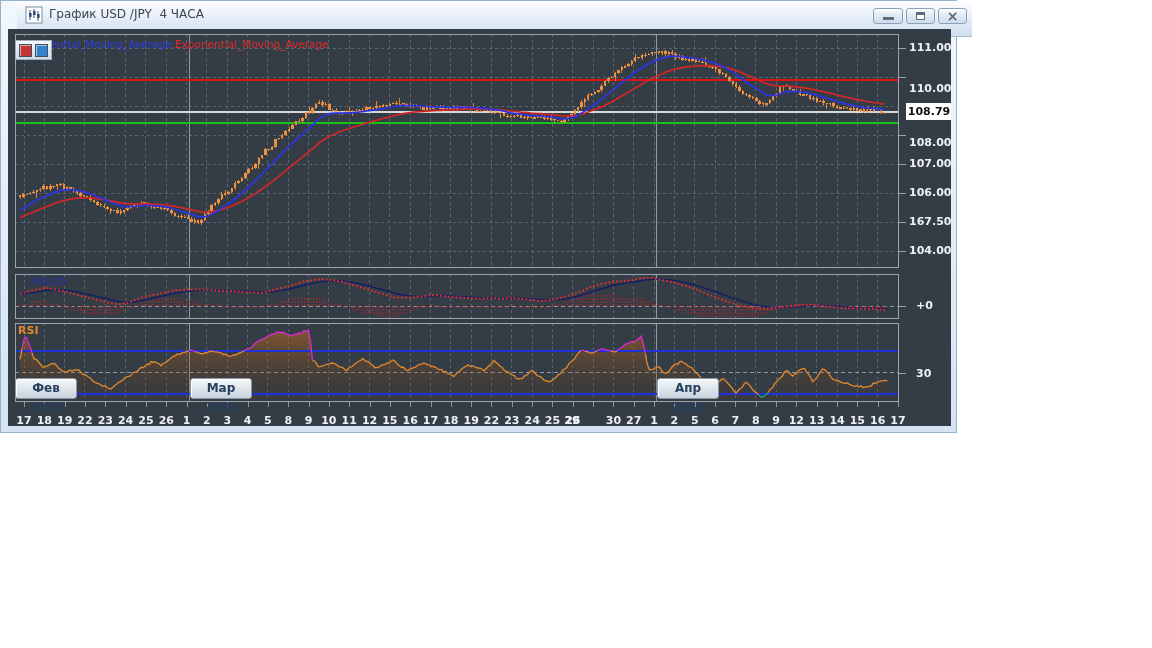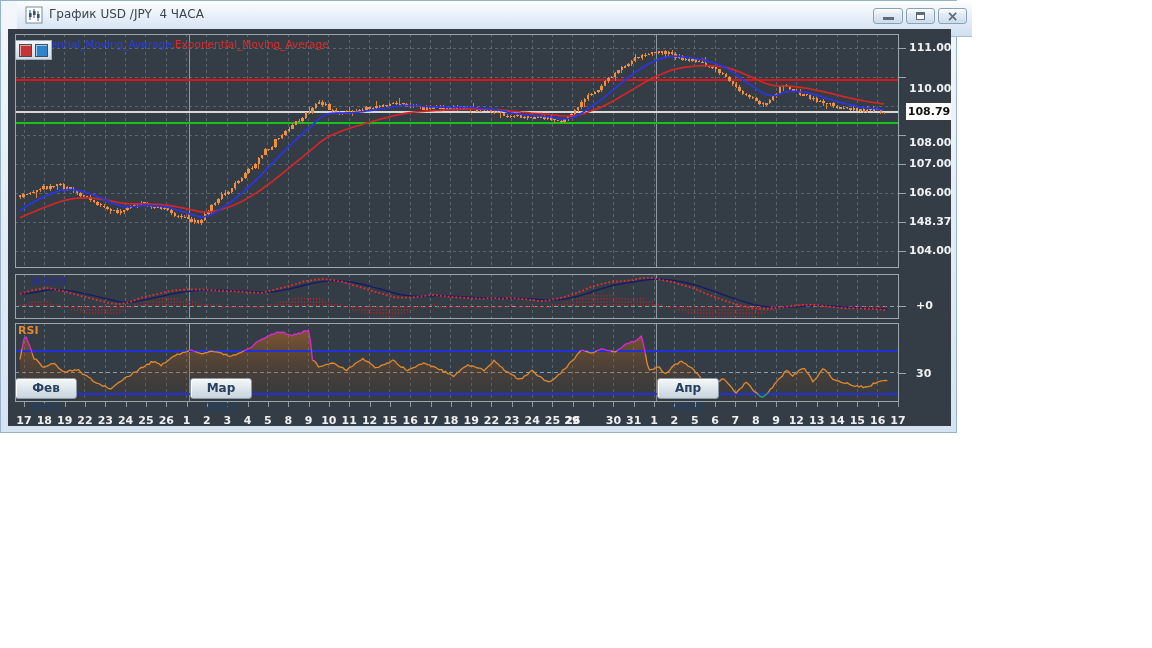--- a/index.html
+++ b/index.html
@@ -581,21 +581,21 @@
           <div class="price-label" style="top: 12px;">111.00</div>
           <div class="tickmark" style="left: 891px; top: 19px;"></div>
           <div class="price-label" style="top: 41px; margin-top: 12px;">110.00</div>
           <div class="tickmark" style="left: 891px; top: 48px;"></div>
           <div class="price-label" style="top: 99px; margin-top: 8px;">108.00</div>
           <div class="tickmark" style="left: 891px; top: 106px;"></div>
           <div class="price-label" style="top: 128px;">107.00</div>
           <div class="tickmark" style="left: 891px; top: 135px;"></div>
           <div class="price-label" style="top: 157px;">106.00</div>
           <div class="tickmark" style="left: 891px; top: 164px;"></div>
-          <div class="price-label" style="top: 186px;">148.37</div>
+          <div class="price-label" style="top: 186px;">167.50</div>
           <div class="tickmark" style="left: 891px; top: 193px;"></div>
           <div class="price-label" style="top: 215px;">104.00</div>
           <div class="tickmark" style="left: 891px; top: 222px;"></div>
           <div class="tickmark" style="left: 891px; top: 277px;"></div>
           <div class="tickmark" style="left: 891px; top: 344px;"></div>
           <div class="x-label" style="left: 16px;">17</div>
           <div class="rsi-tick" style="left: 16px;"></div>
           <div class="x-label" style="left: 36.326px;">18</div>
           <div class="rsi-tick" style="left: 36.326px;"></div>
           <div class="x-label" style="left: 56.652px;">19</div>
@@ -647,21 +647,21 @@
           <div class="x-label" style="left: 524.15px;">24</div>
           <div class="rsi-tick" style="left: 524.15px;"></div>
           <div class="x-label" style="left: 544.476px;">25</div>
           <div class="rsi-tick" style="left: 544.476px;"></div>
           <div class="x-label" style="left: 564.802px;">26</div>
           <div class="rsi-tick" style="left: 564.802px;"></div>
           <div class="x-label" style="left: 564px;">29</div>
           <div class="rsi-tick" style="left: 585.128px;"></div>
           <div class="x-label" style="left: 605.454px;">30</div>
           <div class="rsi-tick" style="left: 605.454px;"></div>
-          <div class="x-label" style="left: 625.78px;">31</div>
+          <div class="x-label" style="left: 625.78px;">27</div>
           <div class="rsi-tick" style="left: 625.78px;"></div>
           <div class="x-label" style="left: 646.106px;">1</div>
           <div class="rsi-tick" style="left: 646.106px;"></div>
           <div class="x-label" style="left: 666.432px;">2</div>
           <div class="rsi-tick" style="left: 666.432px;"></div>
           <div class="x-label" style="left: 686.758px;">5</div>
           <div class="rsi-tick" style="left: 686.758px;"></div>
           <div class="x-label" style="left: 707.084px;">6</div>
           <div class="rsi-tick" style="left: 707.084px;"></div>
           <div class="x-label" style="left: 727.41px;">7</div>

